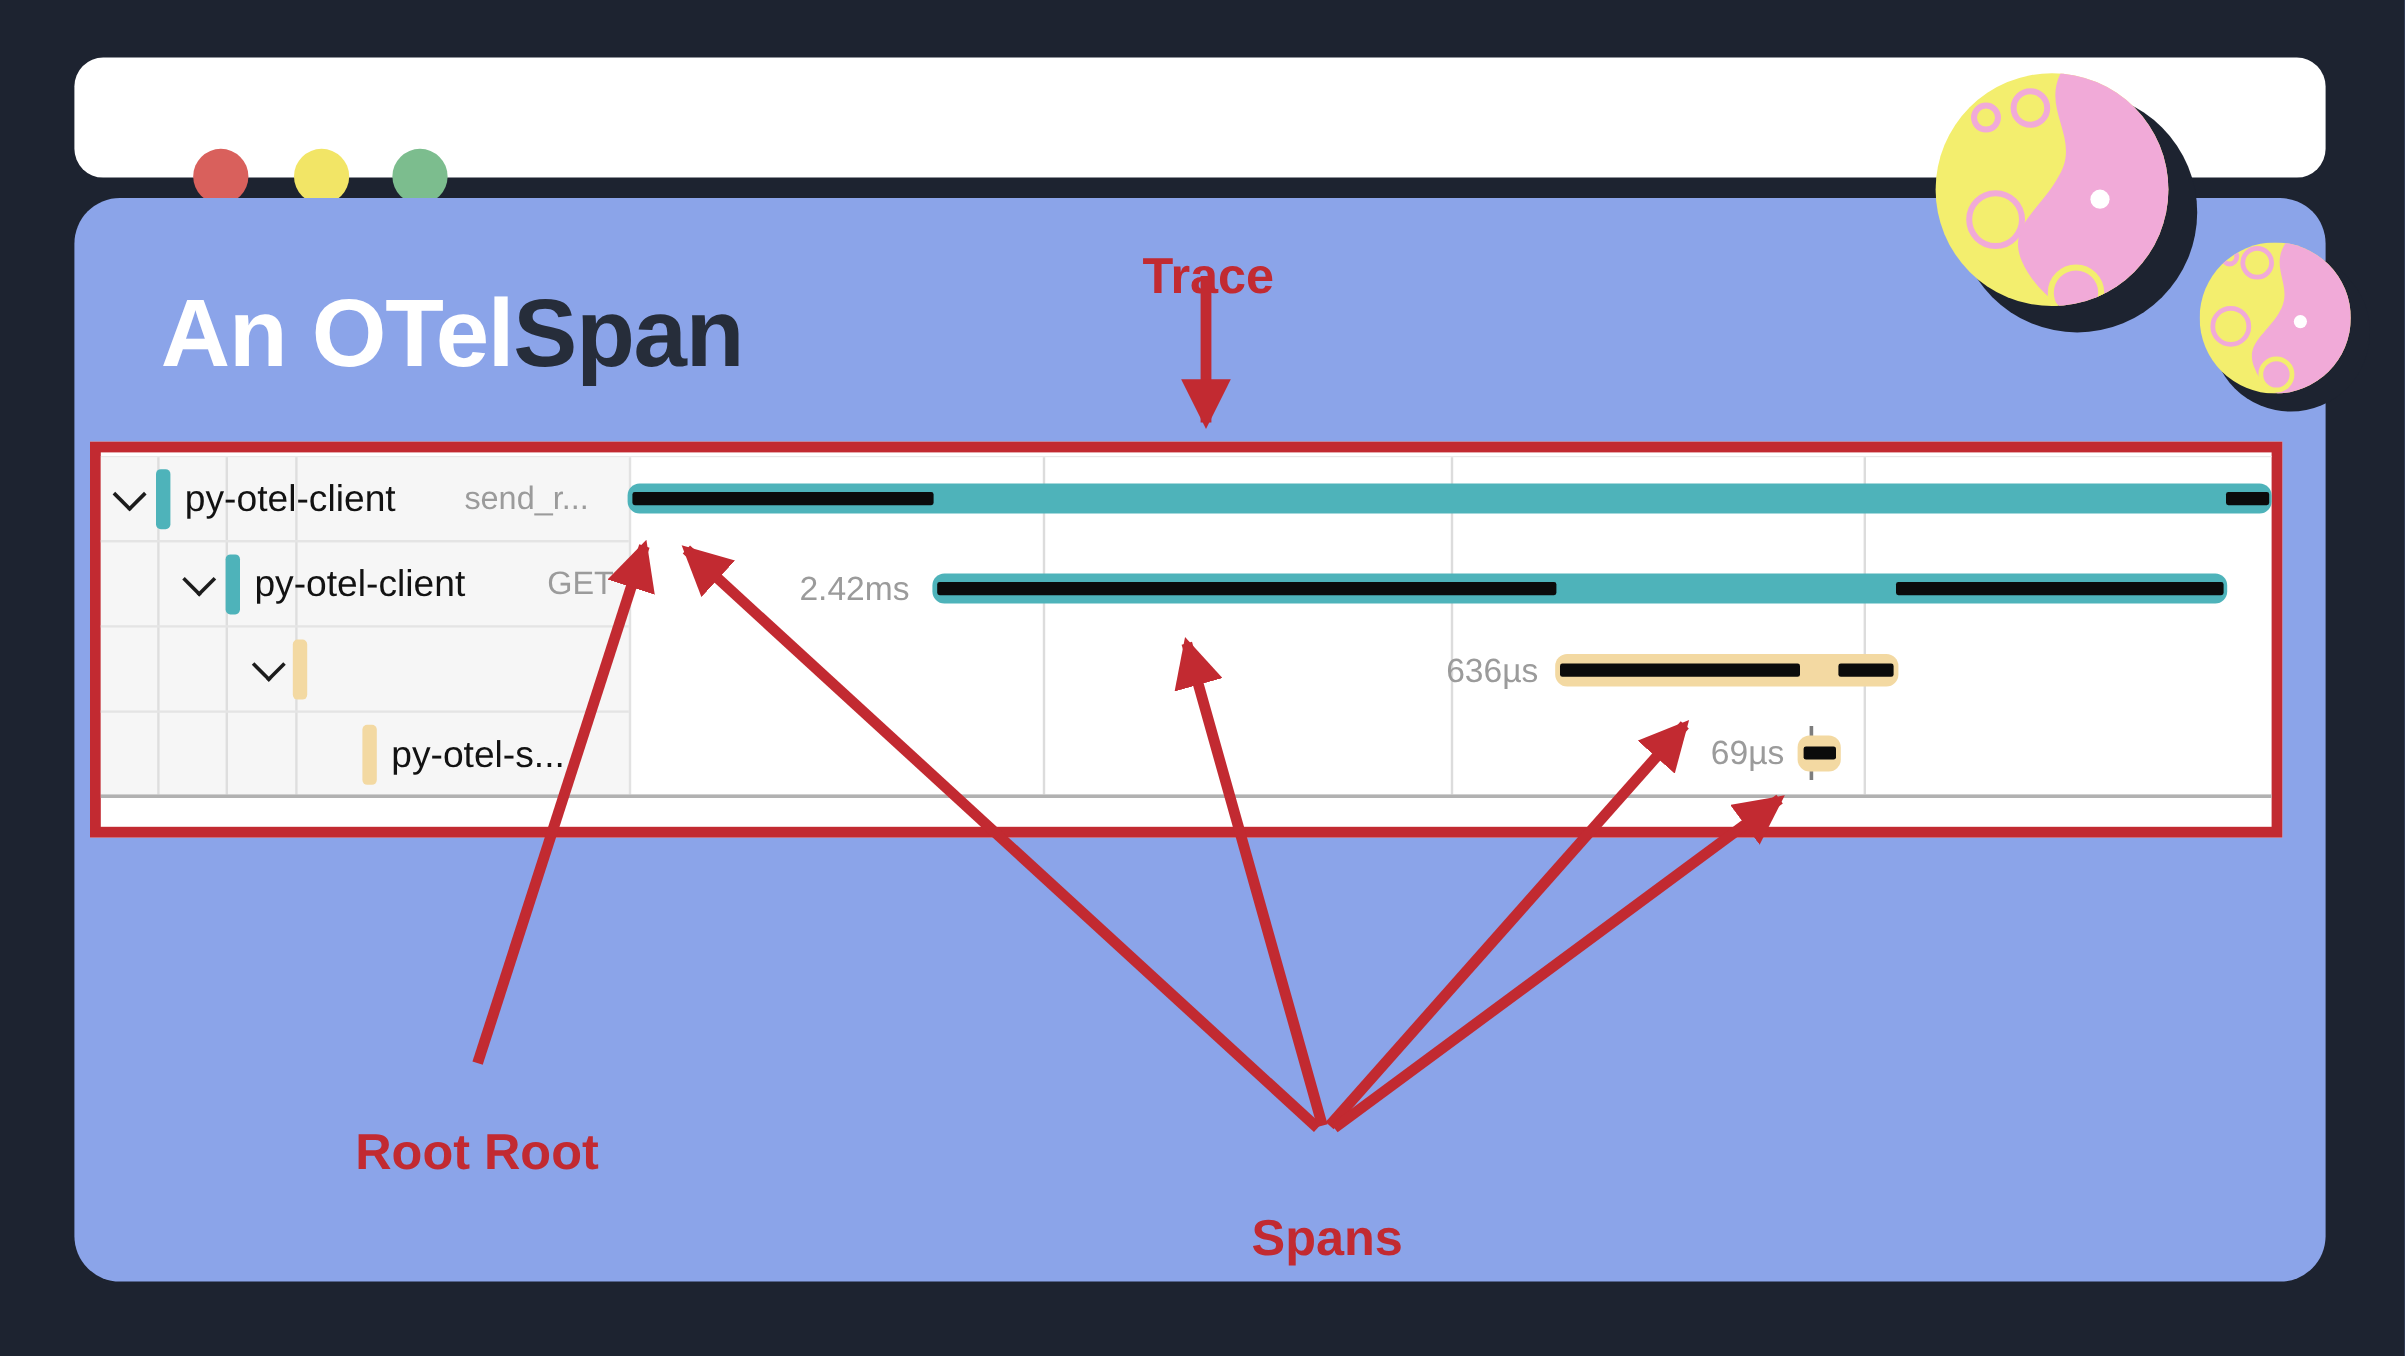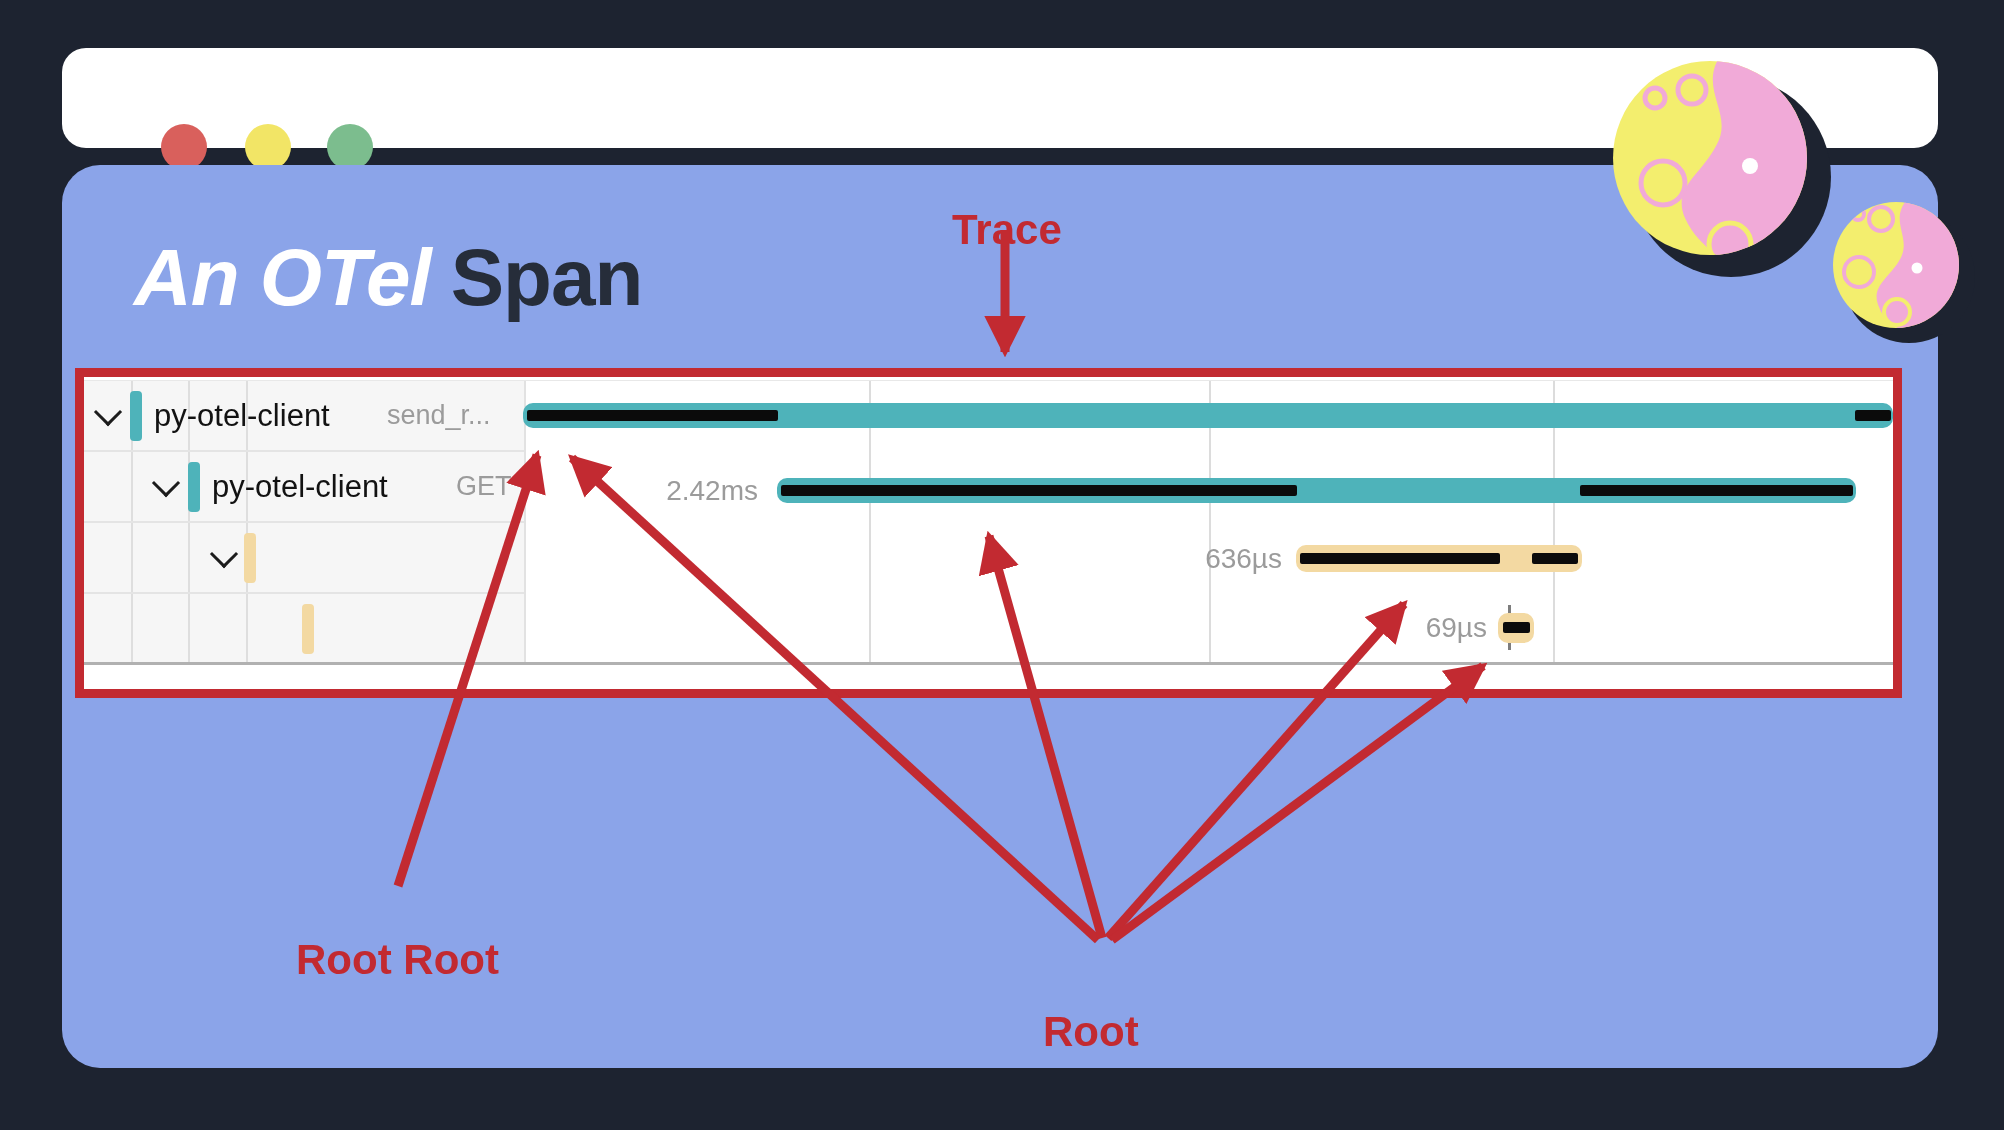--- a/index.html
+++ b/index.html
@@ -20,21 +20,21 @@
 
   .bluepanel{
     position:absolute;left:62px;top:165px;width:1876px;height:903px;
     background:var(--blue,#8ba4e9);border-radius:38px;
   }
   .pagetitle{
     position:absolute;left:134px;top:238px;
     font-size:80px;font-weight:700;letter-spacing:-1px;line-height:1;
     white-space:nowrap;
   }
-  .pagetitle .t-light{color:var(--white);margin-right:20px;font-style:italic;}
+  .pagetitle .t-light{color:var(--white);}
   .pagetitle .t-dark{color:var(--title-dark);}
 
   
   .tracebox{
     position:absolute;left:75px;top:368px;width:1809px;height:312px;
     background:#fff;border:9px solid var(--red);
   }
   .trace-inner{position:absolute;left:0;top:0;width:1719px;height:312px;}
   .names-bg{position:absolute;left:0;top:4px;width:440px;height:281px;background:var(--names-bg);}
   .vguide{position:absolute;top:4px;width:2px;height:281px;background:#dedede;}
@@ -125,20 +125,21 @@
       <span class="rtag" style="left:372px">GET</span>
     </div>
 
     <div class="trow" style="top:145px">
       <span class="chev" style="left:130px"></span>
       <span class="accent tan" style="left:160px"></span>
     </div>
 
     <div class="trow" style="top:216px">
       <span class="accent tan" style="left:218px"></span>
+      <span class="rlabel" style="left:242px">py-otel-s...</span>
     </div>
 
     <div class="bar teal" style="left:439px;top:26px;width:1370px;height:25px">
       <span class="seg" style="left:4px;top:7px;width:251px"></span>
       <span class="seg" style="left:1332px;top:7px;width:36px"></span>
     </div>
 
     <div class="durlabel" style="left:524px;top:101px;height:25px;line-height:25px">2.42ms</div>
     <div class="bar teal" style="left:693px;top:101px;width:1079px;height:25px">
       <span class="seg" style="left:4px;top:7px;width:516px"></span>
@@ -154,21 +155,21 @@
     <div class="durlabel" style="left:1253px;top:238px;height:26px;line-height:26px">69µs</div>
     <div class="tickline" style="left:1424px;top:228px;height:45px"></div>
     <div class="bar tan" style="left:1414px;top:236px;width:36px;height:30px">
       <span class="seg" style="left:5px;top:9px;width:27px"></span>
     </div>
   </div>
 </div>
 
 <div class="ann" style="left:952px;top:178px">Trace</div>
 <div class="ann" style="left:296px;top:908px">Root Root</div>
-<div class="ann" style="left:1043px;top:980px">Root</div>
+<div class="ann" style="left:1043px;top:980px">Spans</div>
 
 <svg id="planets" width="430" height="330" viewBox="0 0 430 330">
   <defs>
     <clipPath id="p1">
         <circle cx="145" cy="140" r="97"></circle>
       </clipPath>
     <clipPath id="p2">
         <circle cx="331" cy="247" r="63"></circle>
       </clipPath>
   </defs>

